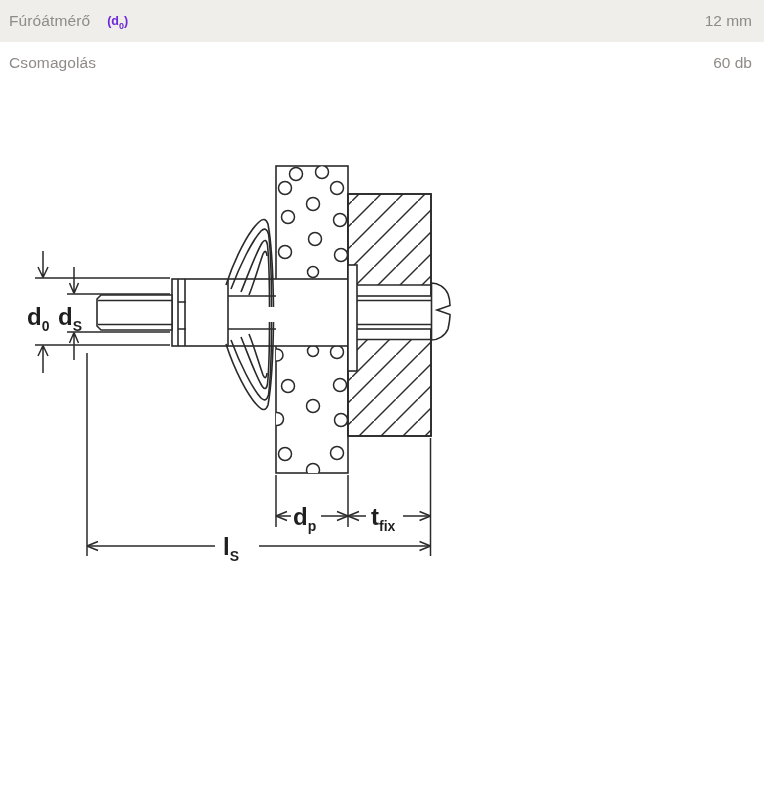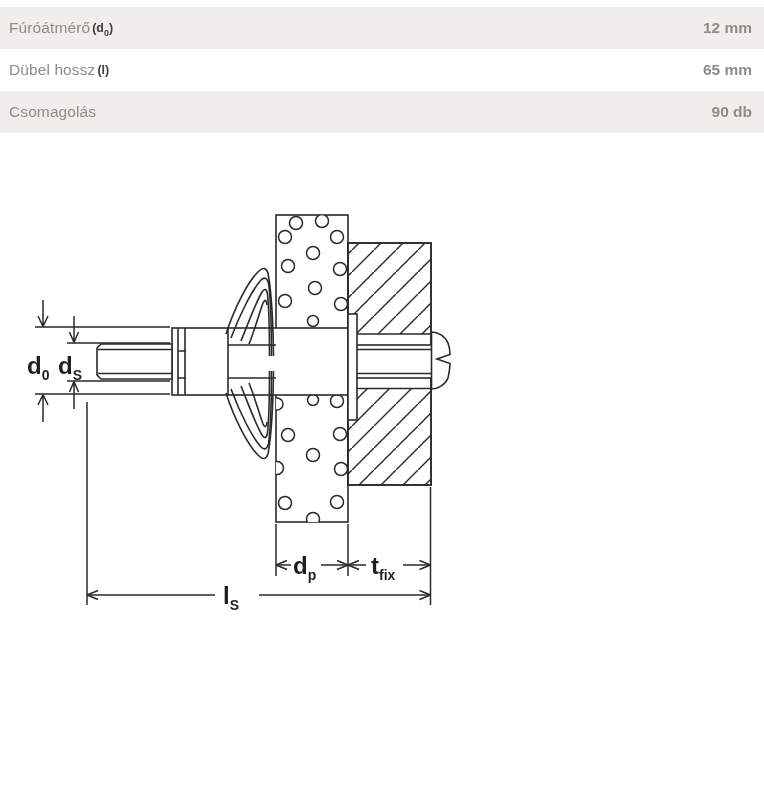--- a/index.html
+++ b/index.html
@@ -1,44 +1,39 @@
 <!DOCTYPE html>
 <html><head>
 <meta charset="utf-8">
 <style>
   html,body{margin:0;padding:0;background:#fff;width:764px;}
   body{font-family:"Liberation Sans",sans-serif;}
-  .spec-table{padding-top:7px;}
+  .spec-table{padding-top:0;}
   .spec-row{height:42px;display:flex;align-items:center;padding:0 12px 0 9px;box-sizing:border-box;}
   .spec-row:nth-child(odd){background:#f0eeea;}
   .spec-row:nth-child(even){background:#ffffff;}
   .lbl{color:#8f8b87;font-size:15.5px;letter-spacing:.1px;}
-  .sym{color:#404040;font-weight:bold;font-size:12.5px;margin-left:2px;white-space:nowrap;}
+  .sym{color:#6d28d9;font-weight:bold;font-size:12.5px;margin-left:17px;white-space:nowrap;}
   .sym sub{font-size:9px;line-height:0;}
-  .val{margin-left:auto;color:#8f8b87;font-size:15.5px;text-align:left;font-weight:bold;}
+  .val{margin-left:auto;color:#8f8b87;font-size:15.5px;text-align:left;}
   .diagram-wrap{margin-top:29px;}
   svg text{font-family:"Liberation Sans",sans-serif;font-weight:bold;fill:#1f1f1f;}
 </style>
 </head>
 <body>
 
 <div class="spec-table">
   <div class="spec-row">
     <span class="lbl">Fúróátmérő</span>
     <span class="sym"><span>(</span><span>d</span><sub>0</sub><span>)</span></span>
     <span class="val">12 mm</span>
   </div>
   <div class="spec-row">
-    <span class="lbl">Dübel hossz</span>
-    <span class="sym"><span>(</span><span>l</span><sub></sub><span>)</span></span>
-    <span class="val">65 mm</span>
-  </div>
-  <div class="spec-row">
     <span class="lbl">Csomagolás</span>
-    <span class="val">90 db</span>
+    <span class="val">60 db</span>
   </div>
 </div>
 
 <div class="diagram-wrap">
 <svg width="764" height="460" viewBox="0 330 764 460">
   <defs>
     <pattern id="hatch" width="22" height="22" patternUnits="userSpaceOnUse">
       <path d="M-3,25 L25,-3" stroke="#2a2a2a" stroke-width="1.4" fill="none"></path>
     </pattern>
     <clipPath id="panelClip">

